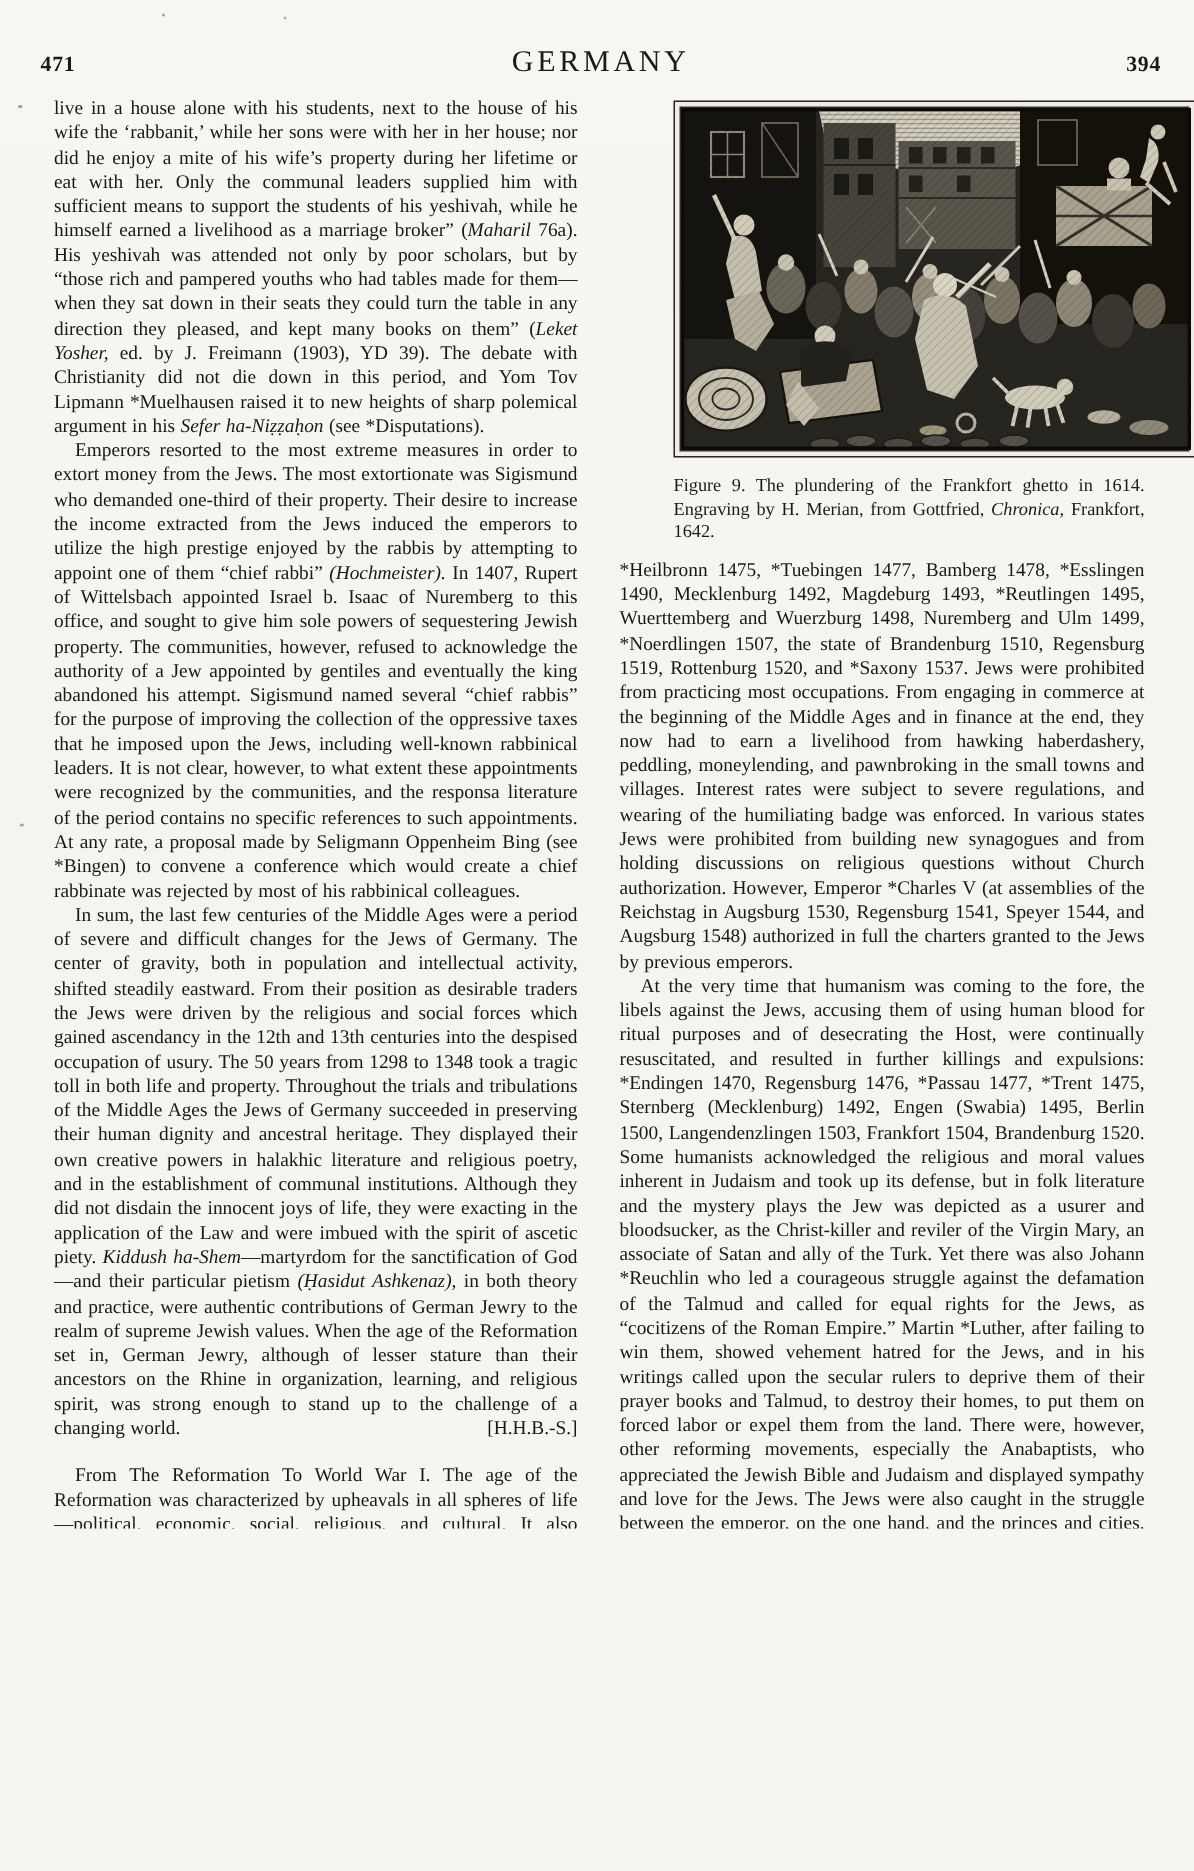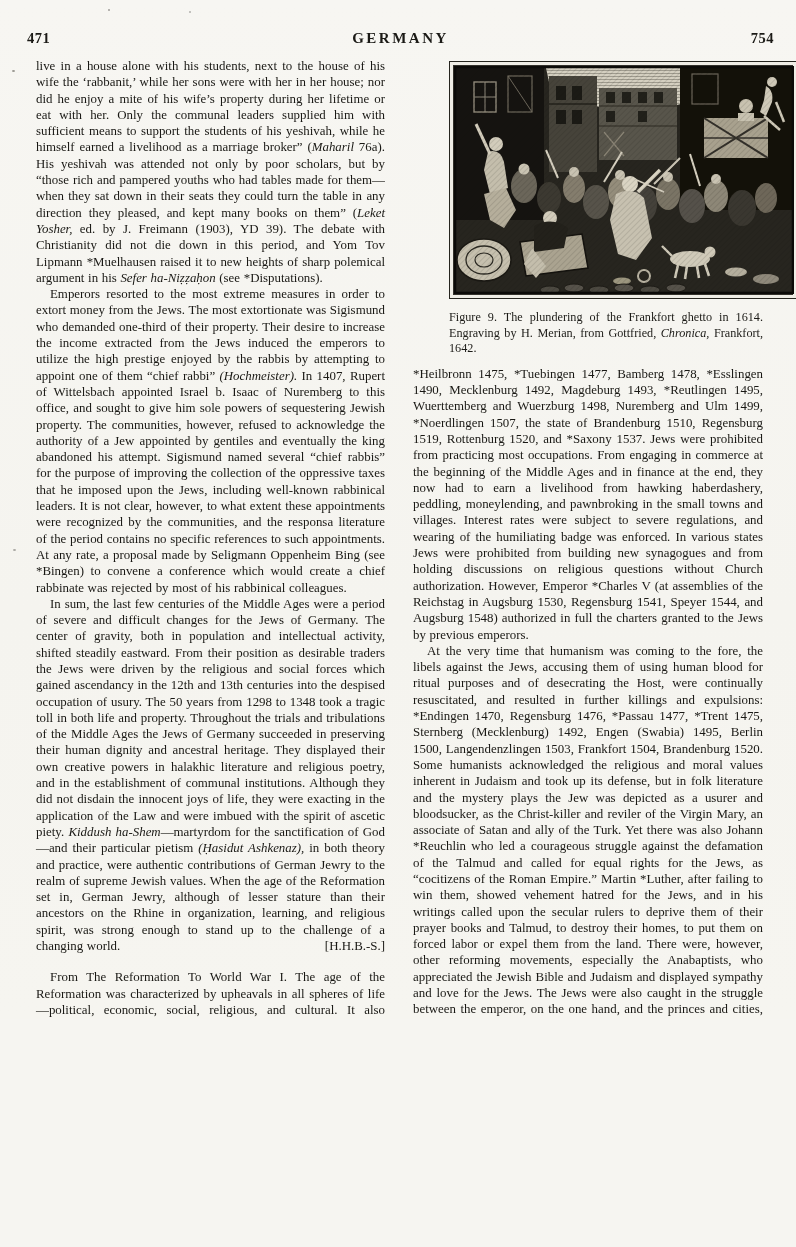--- a/index.html
+++ b/index.html
@@ -12,21 +12,21 @@
   }
   .page {
     position:relative; width:796px; height:1019px; overflow:hidden;
     background:linear-gradient(180deg,#f7f6f2 0%,#f5f4ef 60%,#f6f5f0 100%);
   }
   .header {
     display:flex; justify-content:space-between; align-items:baseline;
     padding:30px 22px 0 27px;
   }
   .pagenum { font-size:14.5px; font-weight:bold; letter-spacing:.5px; }
-  .running-title { font-size:15px; letter-spacing:2.5px; font-weight:bold; }
+  .running-title { font-size:20px; letter-spacing:2.5px; font-weight:normal; }
   .columns {
     display:flex; gap:28px;
     padding:11px 33px 0 36px;
   }
   .col { width:349px; }
   .col-right { width:350px; }
   .para {
     margin:0;
     font-size:12.9px;
     line-height:16.3px;
@@ -75,21 +75,21 @@
   }
 </style>
 </head>
 <body>
 
 <div class="page">
 
   <div class="header">
     <span class="pagenum">471</span>
     <span class="running-title">GERMANY</span>
-    <span class="pagenum">754</span>
+    <span class="pagenum">394</span>
   </div>
 
   <div class="columns">
 
     <div class="col col-left">
       <p class="para"><span>live in a house alone with his students, next to the house of his wife the ‘rabbanit,’ while her sons were with her in her house; nor did he enjoy a mite of his wife’s property during her lifetime or eat with her. Only the communal leaders supplied him with sufficient means to support the students of his yeshivah, while he himself earned a livelihood as a marriage broker” (</span><span class="it">Maharil</span><span> 76a). His yeshivah was attended not only by poor scholars, but by “those rich and pampered youths who had tables made for them—when they sat down in their seats they could turn the table in any direction they pleased, and kept many books on them” (</span><span class="it">Leket Yosher,</span><span> ed. by J. Freimann (1903), YD 39). The debate with Christianity did not die down in this period, and Yom Tov Lipmann *Muelhausen raised it to new heights of sharp polemical argument in his </span><span class="it">Sefer ha-Niẓẓaḥon</span><span> (see *Disputations).</span></p>
       <p class="para indent"><span>Emperors resorted to the most extreme measures in order to extort money from the Jews. The most extortionate was Sigismund who demanded one-third of their property. Their desire to increase the income extracted from the Jews induced the emperors to utilize the high prestige enjoyed by the rabbis by attempting to appoint one of them “chief rabbi” </span><span class="it">(Hochmeister).</span><span> In 1407, Rupert of Wittelsbach appointed Israel b. Isaac of Nuremberg to this office, and sought to give him sole powers of sequestering Jewish property. The communities, however, refused to acknowledge the authority of a Jew appointed by gentiles and eventually the king abandoned his attempt. Sigismund named several “chief rabbis” for the purpose of improving the collection of the oppressive taxes that he imposed upon the Jews, including well-known rabbinical leaders. It is not clear, however, to what extent these appointments were recognized by the communities, and the responsa literature of the period contains no specific references to such appointments. At any rate, a proposal made by Seligmann Oppenheim Bing (see *Bingen) to convene a conference which would create a chief rabbinate was rejected by most of his rabbinical colleagues.</span></p>
       <p class="para indent"><span>In sum, the last few centuries of the Middle Ages were a period of severe and difficult changes for the Jews of Germany. The center of gravity, both in population and intellectual activity, shifted steadily eastward. From their position as desirable traders the Jews were driven by the religious and social forces which gained ascendancy in the 12th and 13th centuries into the despised occupation of usury. The 50 years from 1298 to 1348 took a tragic toll in both life and property. Throughout the trials and tribulations of the Middle Ages the Jews of Germany succeeded in preserving their human dignity and ancestral heritage. They displayed their own creative powers in halakhic literature and religious poetry, and in the establishment of communal institutions. Although they did not disdain the innocent joys of life, they were exacting in the application of the Law and were imbued with the spirit of ascetic piety. </span><span class="it">Kiddush ha-Shem</span><span>—martyrdom for the sanctification of God—and their particular pietism </span><span class="it">(Ḥasidut Ashkenaz),</span><span> in both theory and practice, were authentic contributions of German Jewry to the realm of supreme Jewish values. When the age of the Reformation set in, German Jewry, although of lesser stature than their ancestors on the Rhine in organization, learning, and religious spirit, was strong enough to stand up to the challenge of a changing world. </span><span class="sig">[H.H.B.-S.]</span></p>
       <p class="para indent section-start justify-last"><span class="bd">From The Reformation To World War I.</span><span> The age of the Reformation was characterized by upheavals in all spheres of life—political, economic, social, religious, and cultural. It also produced new attitudes to Jews and Judaism often of a conflicting nature. When the Middle Ages came to an end, the Jews had suffered expulsion from most German cities, as well as from many other dioceses and localities:</span></p>
     </div>

